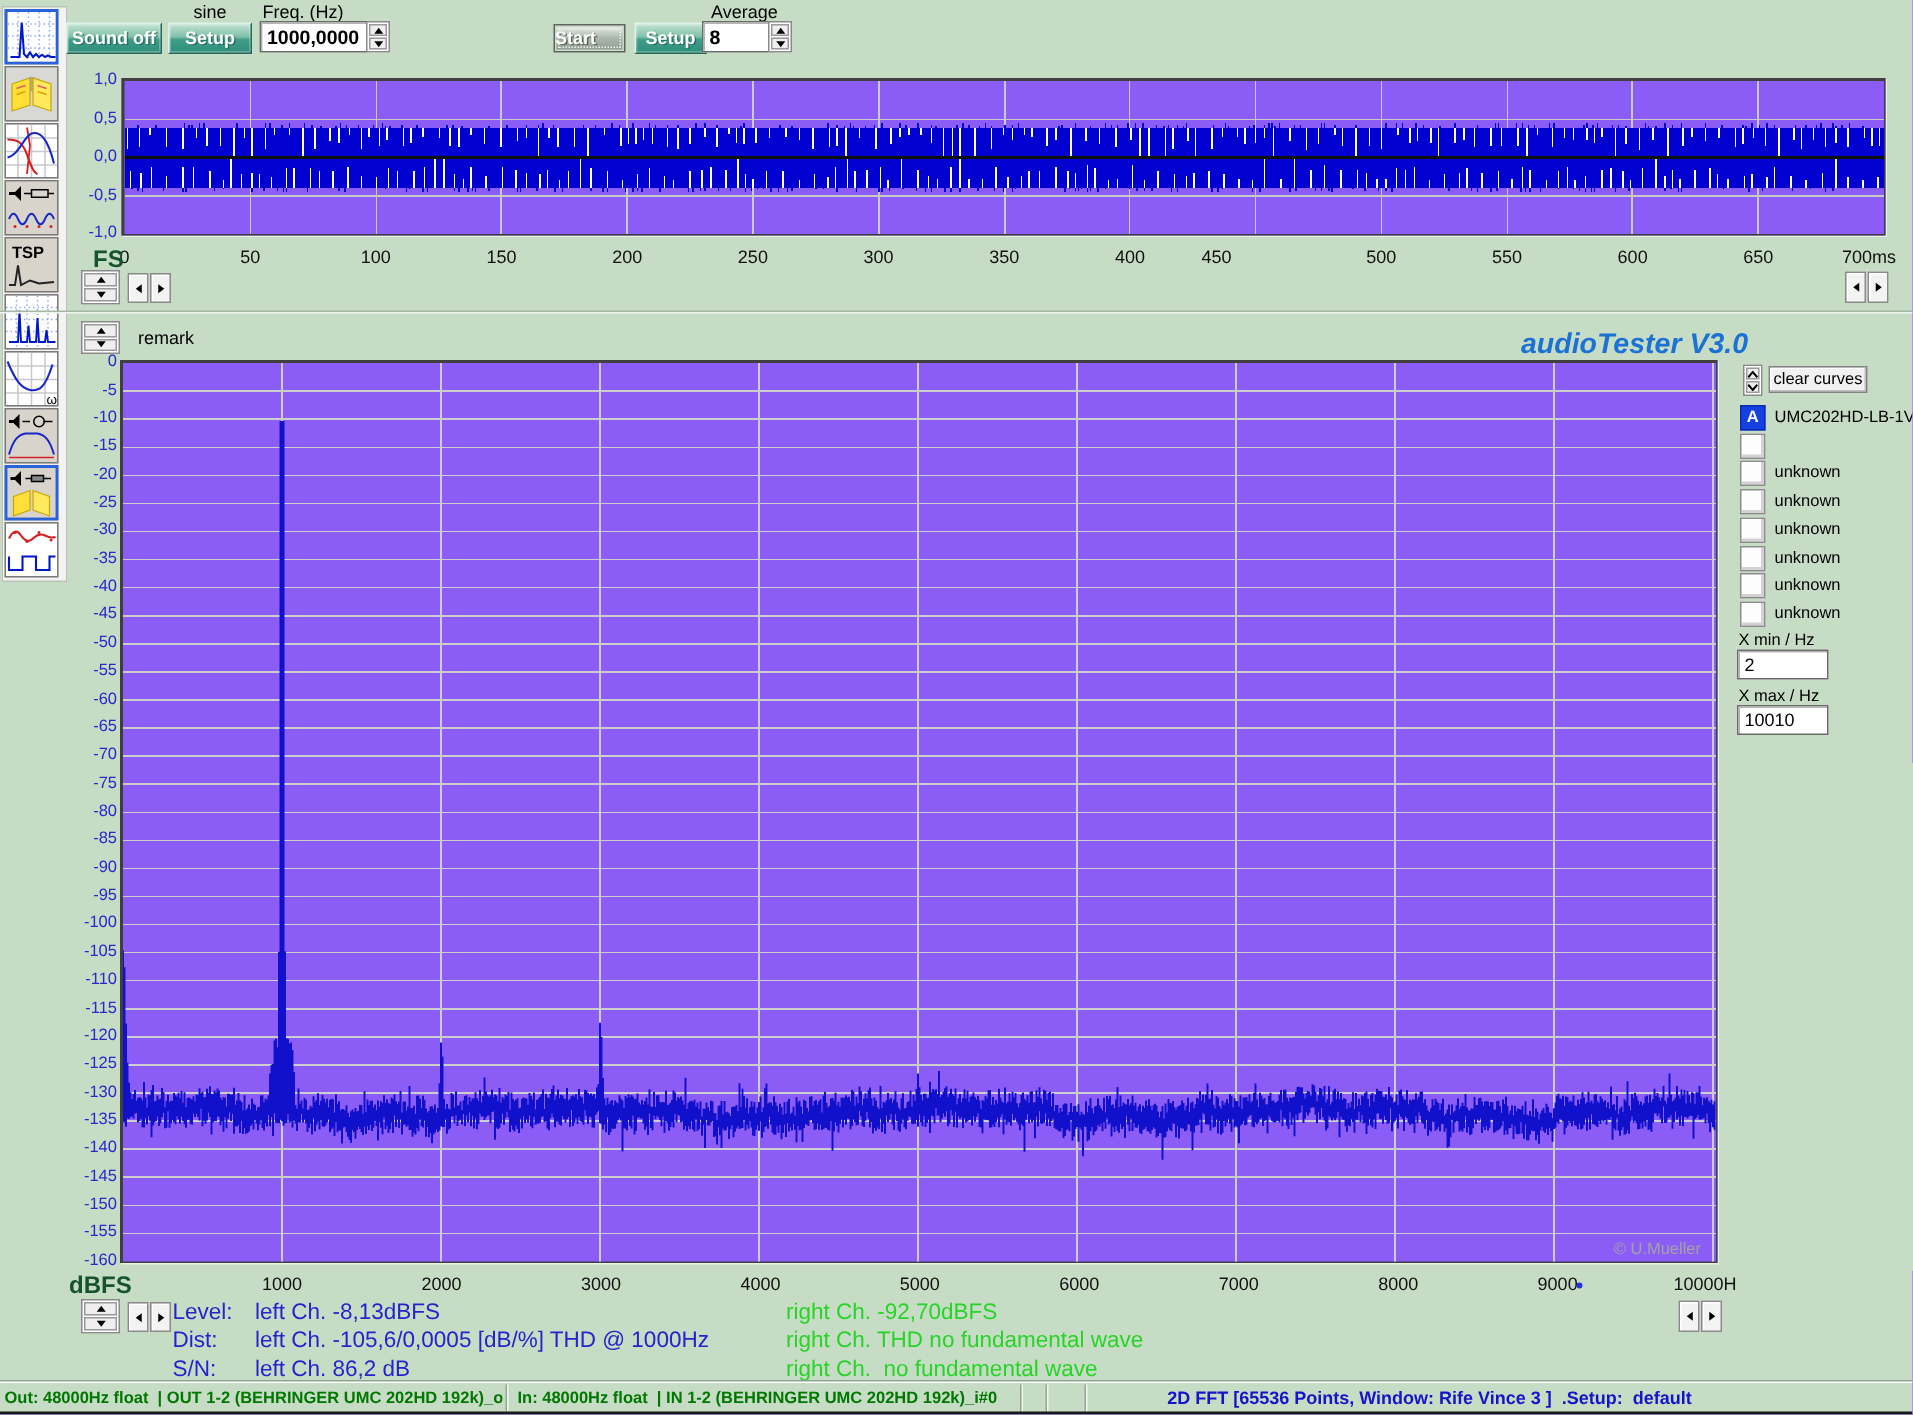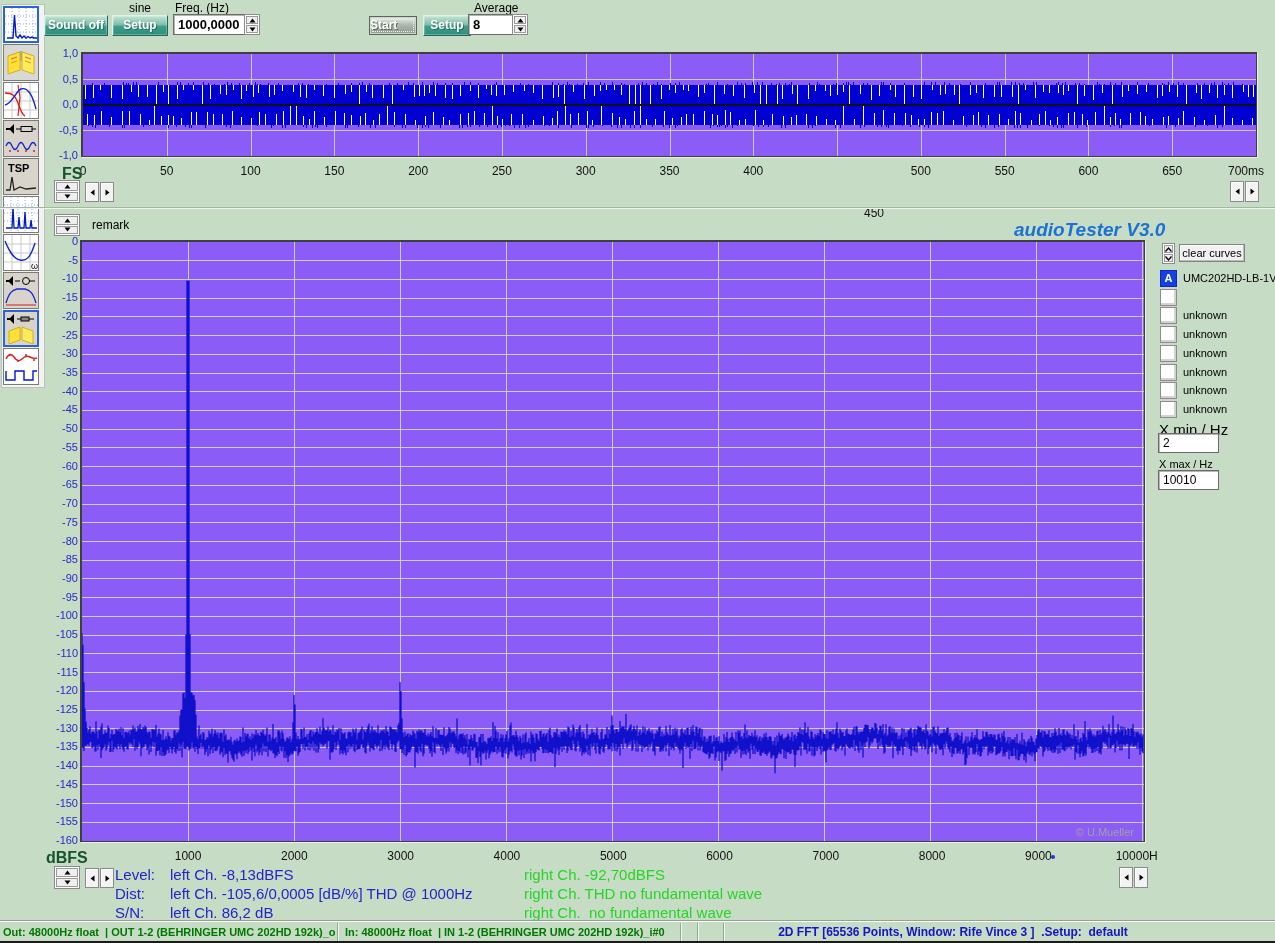--- a/index.html
+++ b/index.html
@@ -814,21 +814,21 @@
 <div id="scope-xlabels">
     <div class="xlab" style="left: 51px; top: 164px;">0</div>
     <div class="xlab" style="left: 134.786px; top: 164px;">50</div>
     <div class="xlab" style="left: 218.571px; top: 164px;">100</div>
     <div class="xlab" style="left: 302.357px; top: 164px;">150</div>
     <div class="xlab" style="left: 386.143px; top: 164px;">200</div>
     <div class="xlab" style="left: 469.929px; top: 164px;">250</div>
     <div class="xlab" style="left: 553.714px; top: 164px;">300</div>
     <div class="xlab" style="left: 637.5px; top: 164px;">350</div>
     <div class="xlab" style="left: 721.286px; top: 164px;">400</div>
-    <div class="xlab" style="left: 842px; top: 164px; margin-top: 42px;">450</div>
+    <div class="xlab" style="left: 779px; top: 164px;">450</div>
     <div class="xlab" style="left: 888.857px; top: 164px;">500</div>
     <div class="xlab" style="left: 972.643px; top: 164px;">550</div>
     <div class="xlab" style="left: 1056.43px; top: 164px;">600</div>
     <div class="xlab" style="left: 1140.21px; top: 164px;">650</div>
     <div class="xlab" style="left: 1214px; top: 164px;">700ms</div>
   </div>
 <div class="abs bluebold" style="left:62px;top:165px;">FS</div>
 <div class="abs spin" style="left:54px;top:180px;width:26px;height:23px;">
   <div class="sb">
       <span class="arr">
@@ -1083,21 +1083,21 @@
     <div class="cblbl" style="left: 1183px; top: 328.1px; max-width: 92px; overflow: hidden;">unknown</div>
     <div class="cb" style="left: 1160px; top: 344.8px;"></div>
     <div class="cblbl" style="left: 1183px; top: 346.8px; max-width: 92px; overflow: hidden;">unknown</div>
     <div class="cb" style="left: 1160px; top: 363.5px;"></div>
     <div class="cblbl" style="left: 1183px; top: 365.5px; max-width: 92px; overflow: hidden;">unknown</div>
     <div class="cb" style="left: 1160px; top: 382.2px;"></div>
     <div class="cblbl" style="left: 1183px; top: 384.2px; max-width: 92px; overflow: hidden;">unknown</div>
     <div class="cb" style="left: 1160px; top: 400.9px;"></div>
     <div class="cblbl" style="left: 1183px; top: 402.9px; max-width: 92px; overflow: hidden;">unknown</div>
   </div>
-<div class="abs" style="left:1159px;top:421px;font-size:15px;">X min / Hz</div>
+<div class="abs" style="left:1159px;top:421px;font-size:11px;">X min / Hz</div>
 <div class="abs inputbox" style="left:1158px;top:433px;width:55px;height:16px;font-weight:normal;font-size:12px;">2</div>
 <div class="abs" style="left:1159px;top:458px;font-size:11px;">X max / Hz</div>
 <div class="abs inputbox" style="left:1158px;top:470px;width:55px;height:16px;font-weight:normal;font-size:12px;">10010</div>
 
 <div class="abs" id="statusbar">
   <div class="statustext" style="left:3px;width:332px;overflow:hidden;">Out: 48000Hz float  | OUT 1-2 (BEHRINGER UMC 202HD 192k)_o#1</div>
   <div class="statustext" style="left:345px;width:333px;overflow:hidden;">In: 48000Hz float  | IN 1-2 (BEHRINGER UMC 202HD 192k)_i#0</div>
   <div class="statustext" style="left:723px;width:460px;text-align:center;color:#1414c8;font-size:12px;top:3px;">2D FFT [65536 Points, Window: Rife Vince 3 ]  .Setup:  default</div>
   <div class="sdiv" style="left:337px;"></div>
   <div class="sdiv" style="left:680px;"></div>

